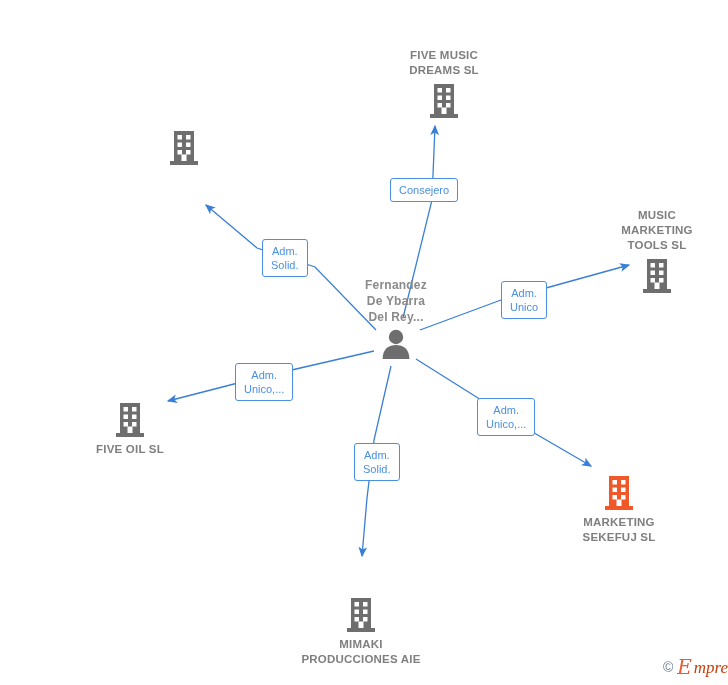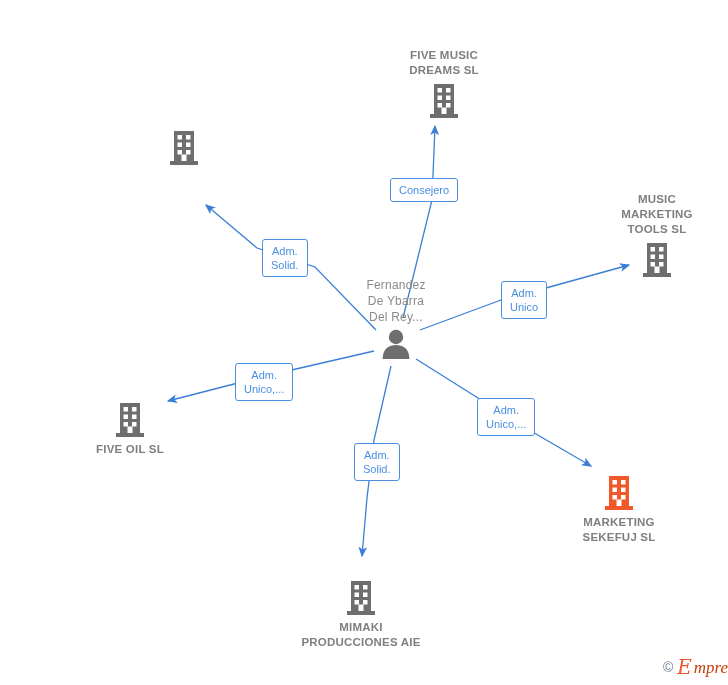--- a/index.html
+++ b/index.html
@@ -17,21 +17,21 @@
   .node{position:absolute;display:flex;flex-direction:column;align-items:center;}
   .node .label{
     color:#7f7f7f;
     font-size:11.5px;
     line-height:15px;
     text-align:center;
     letter-spacing:.2px;
     white-space:pre-line;
     font-weight:bold;
   }
-  .node.person .label{font-weight:normal;font-size:12px;line-height:16px;color:#8a8a8a;}
+  .node.person .label{font-weight:bold;font-size:12px;line-height:16px;color:#8a8a8a;}
   .node .label.below{margin-top:3px;}
   .node .label.above{margin-bottom:4px;}
 
   .bldg{width:34px;height:38px;position:relative;}
   .bldg svg{display:block;}
 
   .person{width:34px;height:30px;}
 
   
   .elabel{
@@ -105,21 +105,21 @@
             <rect x="10.5" y="6" width="4.5" height="4.5" fill="#ffffff"></rect>
             <rect x="19" y="6" width="4.5" height="4.5" fill="#ffffff"></rect>
             <rect x="10.5" y="13.5" width="4.5" height="4.5" fill="#ffffff"></rect>
             <rect x="19" y="13.5" width="4.5" height="4.5" fill="#ffffff"></rect>
             <rect x="10.5" y="21" width="4.5" height="4.5" fill="#ffffff"></rect>
             <rect x="19" y="21" width="4.5" height="4.5" fill="#ffffff"></rect>
             <rect x="14.5" y="25.5" width="5" height="6.5" fill="#ffffff"></rect>
           </svg>
         </div>
       </div>
-      <div class="node company" style="left: 569px; top: 192px; width: 120px;">
+      <div class="node company" style="left: 569px; top: 208px; width: 120px;">
         <div class="label above">MUSIC
 MARKETING
 TOOLS SL</div>
         <div class="bldg">
           <svg width="34" height="38" viewBox="0 0 34 38">
             <rect x="7" y="2" width="20" height="30" fill="#6e6e6e"></rect>
             <rect x="3" y="32" width="28" height="4" fill="#6e6e6e"></rect>
             <rect x="10.5" y="6" width="4.5" height="4.5" fill="#ffffff"></rect>
             <rect x="19" y="6" width="4.5" height="4.5" fill="#ffffff"></rect>
             <rect x="10.5" y="13.5" width="4.5" height="4.5" fill="#ffffff"></rect>
@@ -156,21 +156,21 @@
             <rect x="10.5" y="13.5" width="4.5" height="4.5" fill="#ffffff"></rect>
             <rect x="19" y="13.5" width="4.5" height="4.5" fill="#ffffff"></rect>
             <rect x="10.5" y="21" width="4.5" height="4.5" fill="#ffffff"></rect>
             <rect x="19" y="21" width="4.5" height="4.5" fill="#ffffff"></rect>
             <rect x="14.5" y="25.5" width="5" height="6.5" fill="#ffffff"></rect>
           </svg>
         </div>
         <div class="label below">MARKETING
 SEKEFUJ  SL</div>
       </div>
-      <div class="node company" style="left: 273px; top: 579px; width: 120px;">
+      <div class="node company" style="left: 273px; top: 596px; width: 120px;">
         <div class="bldg">
           <svg width="34" height="38" viewBox="0 0 34 38">
             <rect x="7" y="2" width="20" height="30" fill="#6e6e6e"></rect>
             <rect x="3" y="32" width="28" height="4" fill="#6e6e6e"></rect>
             <rect x="10.5" y="6" width="4.5" height="4.5" fill="#ffffff"></rect>
             <rect x="19" y="6" width="4.5" height="4.5" fill="#ffffff"></rect>
             <rect x="10.5" y="13.5" width="4.5" height="4.5" fill="#ffffff"></rect>
             <rect x="19" y="13.5" width="4.5" height="4.5" fill="#ffffff"></rect>
             <rect x="10.5" y="21" width="4.5" height="4.5" fill="#ffffff"></rect>
             <rect x="19" y="21" width="4.5" height="4.5" fill="#ffffff"></rect>

